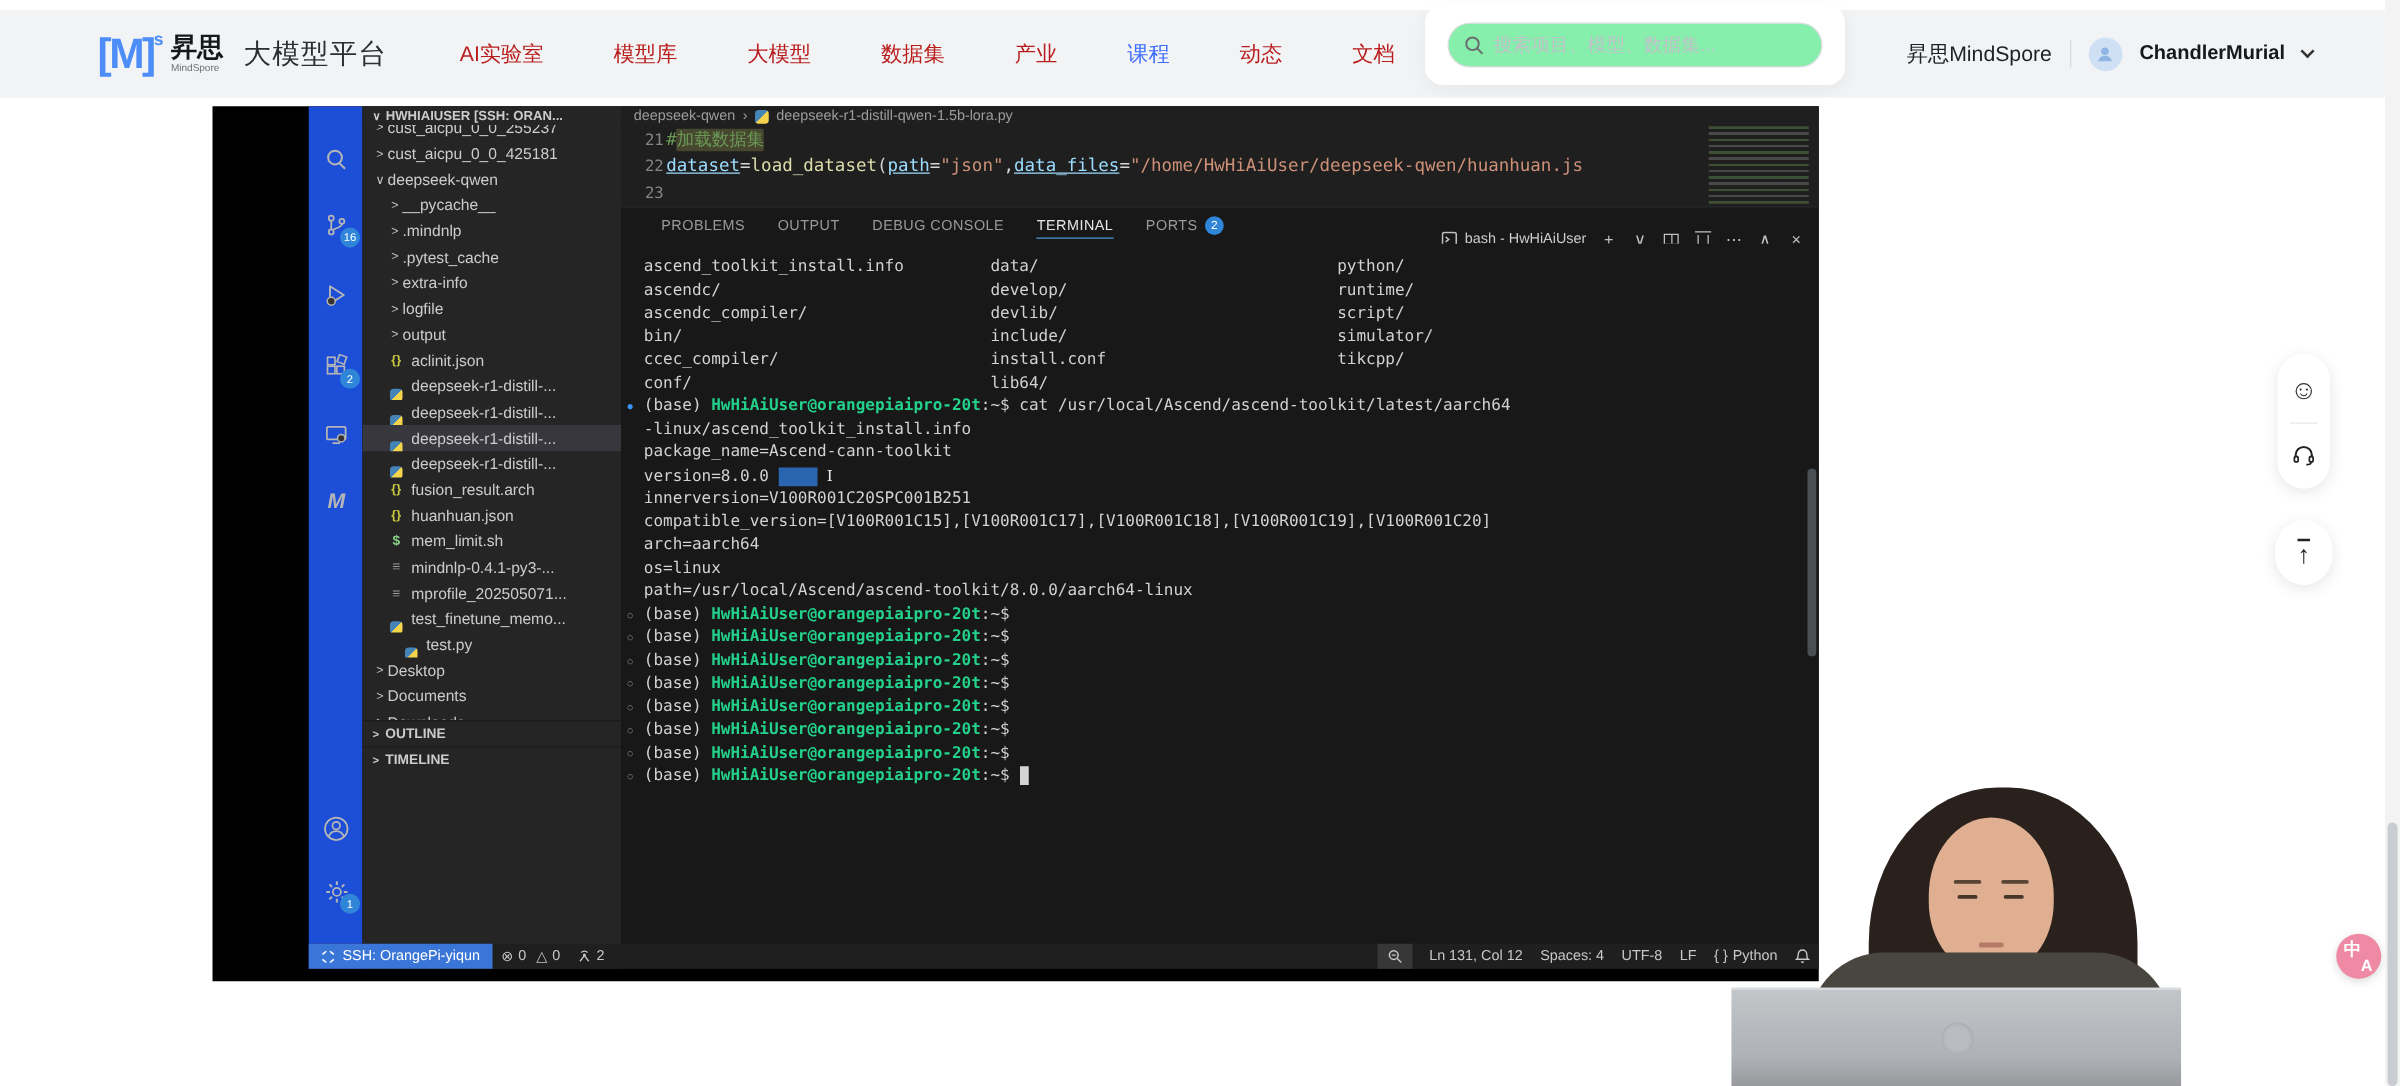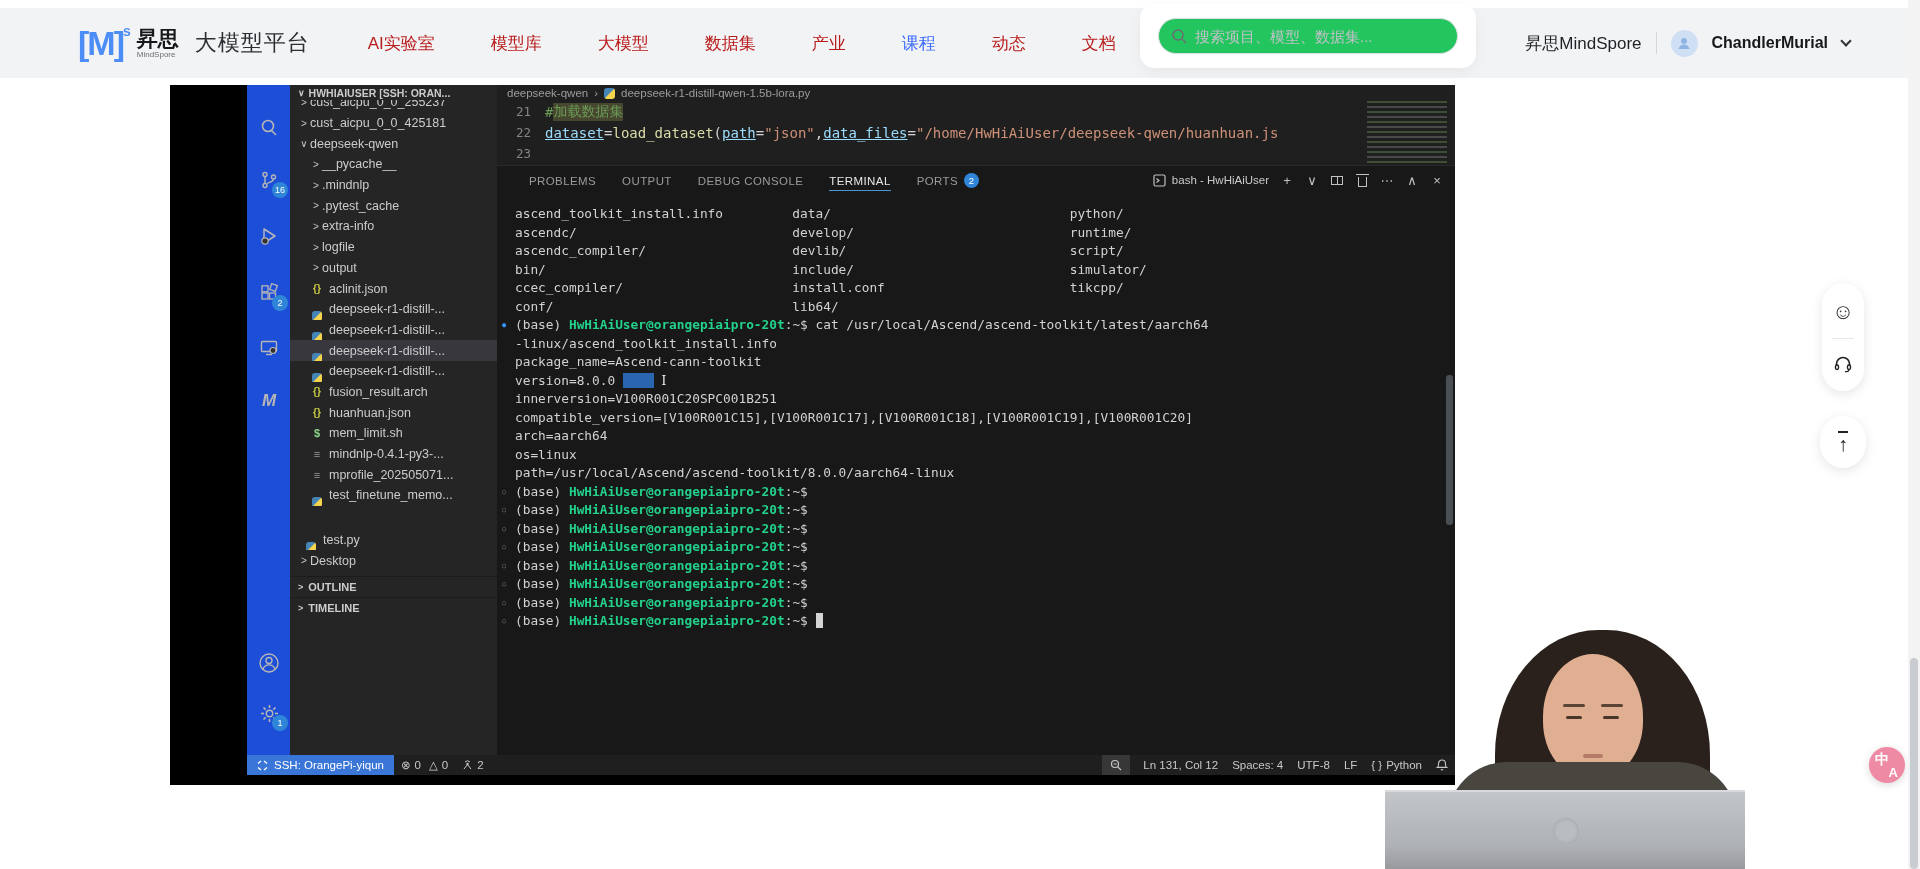--- a/index.html
+++ b/index.html
@@ -15,21 +15,21 @@
   .logo-sup { font-size:14px; color:#4d8df7; font-weight:bold; vertical-align:top; position:relative; top:-12px; }
   .logo-cnwrap { margin-left:6px; display:flex; flex-direction:column; line-height:1; }
   .logo-cn { font-size:21px; font-weight:bold; color:#17181a; }
   .logo-en { font-size:8px; color:#6b6e73; margin-top:2px; }
   .platform-title { margin-left:16px; font-size:22px; color:#2c2e33; letter-spacing:1px; }
   .nav-items { display:flex; margin-left:58px; gap:56px; }
   .nav-item { font-size:17px; color:#b91c1c; cursor:pointer; white-space:nowrap; }
   .nav-item.active { color:#3d6dff; }
 
   .search-card { position:absolute; left:1140px; top:4px; width:336px; height:64px; background:#fff; border-radius:14px; box-shadow:0 4px 14px rgba(0,0,0,.05); }
-  .search-pill { position:absolute; left:18px; top:14px; width:300px; height:36px; border:1px solid #dcdee2; border-radius:18px; background:#22c55e; display:flex; align-items:center; padding:0 12px; }
+  .search-pill { position:absolute; left:18px; top:14px; width:300px; height:36px; border:1px solid #dcdee2; border-radius:18px; background:#86efac; display:flex; align-items:center; padding:0 12px; }
   .search-pill input { border:none; outline:none; font-size:15px; color:#333; width:230px; margin-left:8px; background:transparent; font-family:"Liberation Sans",sans-serif; }
   .search-pill input::placeholder { color:#bfc2c7; }
 
   .nav-right { position:absolute; right:70px; top:8px; height:70px; display:flex; align-items:center; gap:14px; }
   .org-link { font-size:17px; color:#1f2126; cursor:pointer; }
   .nav-divider { width:1px; height:22px; background:#d5d7db; }
   .avatar { width:27px; height:27px; border-radius:50%; background:#cfe0f5; display:flex; align-items:center; justify-content:center; }
   .username { font-size:16px; color:#17181a; font-weight:bold; cursor:pointer; }
   .caret-down { width:8px; height:8px; border-right:2px solid #333; border-bottom:2px solid #333; transform:rotate(45deg); margin-top:-4px; }
 
@@ -50,32 +50,32 @@
   .eicon.txt { color:#9a9a9a; }
   .eicon.py { position:relative; }
   .eicon.py::before { content:""; position:absolute; left:2px; top:2px; width:10px; height:10px; border-radius:3px; background:linear-gradient(135deg,#4584b6 49%,#f5d44d 51%); }
   .side-section { position:absolute; left:0; width:207px; height:21px; background:#252526; border-top:1px solid #1c1c1c; color:#cccccc; font-size:11px; font-weight:bold; display:flex; align-items:center; gap:5px; padding-left:8px; z-index:3; cursor:pointer; }
 
   .editor-col { position:absolute; left:327px; top:0; width:958px; height:690px; background:#1f1f1f; }
   .breadcrumb { position:absolute; left:0; top:0; width:958px; height:16px; background:#1f1f1f; color:#9d9d9d; font-size:11.5px; display:flex; align-items:center; padding-left:10px; gap:6px; }
   .bc-pyicon { width:11px; height:11px; border-radius:3px; background:linear-gradient(135deg,#4584b6 49%,#f5d44d 51%); }
   .code-area { position:absolute; left:0; top:16px; width:958px; height:64px; background:#1f1f1f; font-family:"DejaVu Sans Mono",monospace; overflow:hidden; }
   .cline { height:21px; display:flex; align-items:center; font-size:14px; }
-  .cnum { width:34px; text-align:right; color:#858585; font-size:12.5px; flex:none; margin-right:14px; }
+  .cnum { width:34px; text-align:right; color:#858585; font-size:12.5px; flex:none; margin-right:2px; }
   .c-comment { color:#6a9955; } .hl { background:rgba(103,103,60,.55); border-radius:1px; }
   .c-var { color:#9cdcfe;text-decoration:underline; } .c-pun { color:#d4d4d4; } .c-fn { color:#dcdcaa; } .c-str { color:#ce9178; }
   .minimap { position:absolute; right:8px; top:16px; width:80px; height:62px; background:
      repeating-linear-gradient(180deg, rgba(106,153,85,.5) 0 2px, transparent 2px 5px, rgba(180,180,180,.35) 5px 7px, transparent 7px 10px); opacity:.8; }
 
   .panel-tabs { position:absolute; left:0; top:80px; width:958px; height:30px; background:#181818; display:flex; align-items:center; padding-left:32px; gap:26px; border-top:1px solid #2a2a2a; }
   .ptab { font-size:11.5px; color:#9a9a9a; letter-spacing:.4px; cursor:pointer; height:100%; display:flex; align-items:center; gap:6px; position:relative; }
   .ptab.active { color:#e7e7e7; }
   .ptab.active::after { content:""; position:absolute; left:0; right:0; bottom:4px; height:1.5px; background:#4e94ce; }
   .ptab-badge { min-width:15px; height:15px; border-radius:8px; background:#2f86d8; color:#fff; font-size:9.5px; display:flex; align-items:center; justify-content:center; padding:0 3px; }
-  .panel-right { position:absolute; right:10px; top:80px; height:30px; display:flex; align-items:center; gap:10px; color:#c2c2c2; }
+  .panel-right { position:absolute; right:10px; top:91px; height:30px; display:flex; align-items:center; gap:10px; color:#c2c2c2; }
   .term-title { display:flex; align-items:center; gap:6px; font-size:11.5px; color:#cccccc; cursor:pointer; }
   .tico { font-size:13px; color:#c2c2c2; cursor:pointer; display:inline-flex; align-items:center; justify-content:center; width:16px; height:16px; }
   .ico-split { width:12px; height:9px; border:1px solid #c2c2c2; position:relative; }
   .ico-split::after { content:""; position:absolute; left:4.5px; top:0; width:1px; height:100%; background:#c2c2c2; }
   .ico-trash { width:9px; height:10px; border:1px solid #c2c2c2; border-top:none; position:relative; margin-top:3px; }
   .ico-trash::before { content:""; position:absolute; left:-3px; top:-3px; width:13px; height:1px; background:#c2c2c2; }
 
   .terminal { position:absolute; left:0; top:110px; width:958px; height:560px; background:#181818; font-family:"DejaVu Sans Mono",monospace; padding-top:10px; }
   .tline { position:relative; height:18.5px; line-height:18.5px; padding-left:18px; white-space:pre; font-size:12.8px; }
   .dot { position:absolute; left:5px; top:0; font-size:7px; line-height:18.5px; }
@@ -319,21 +319,21 @@
           <span>mindnlp-0.4.1-py3-...</span>
         </div>
         <div class="erow" style="padding-left: 20px;">
           <span class="eicon txt">≡</span>
           <span>mprofile_202505071...</span>
         </div>
         <div class="erow" style="padding-left: 20px;">
           <span class="eicon py"></span>
           <span>test_finetune_memo...</span>
         </div>
-        <div class="erow" style="padding-left: 14px; margin-top: 24px;">
+        <div class="erow" style="padding-left: 32px;">
           <span class="eicon py"></span>
           <span>test.py</span>
         </div>
         <div class="erow" style="padding-left: 8px;">
           <span class="echev">&gt;</span>
           <span>Desktop</span>
         </div>
         <div class="erow" style="padding-left: 8px;">
           <span class="echev">&gt;</span>
           <span>Documents</span>

